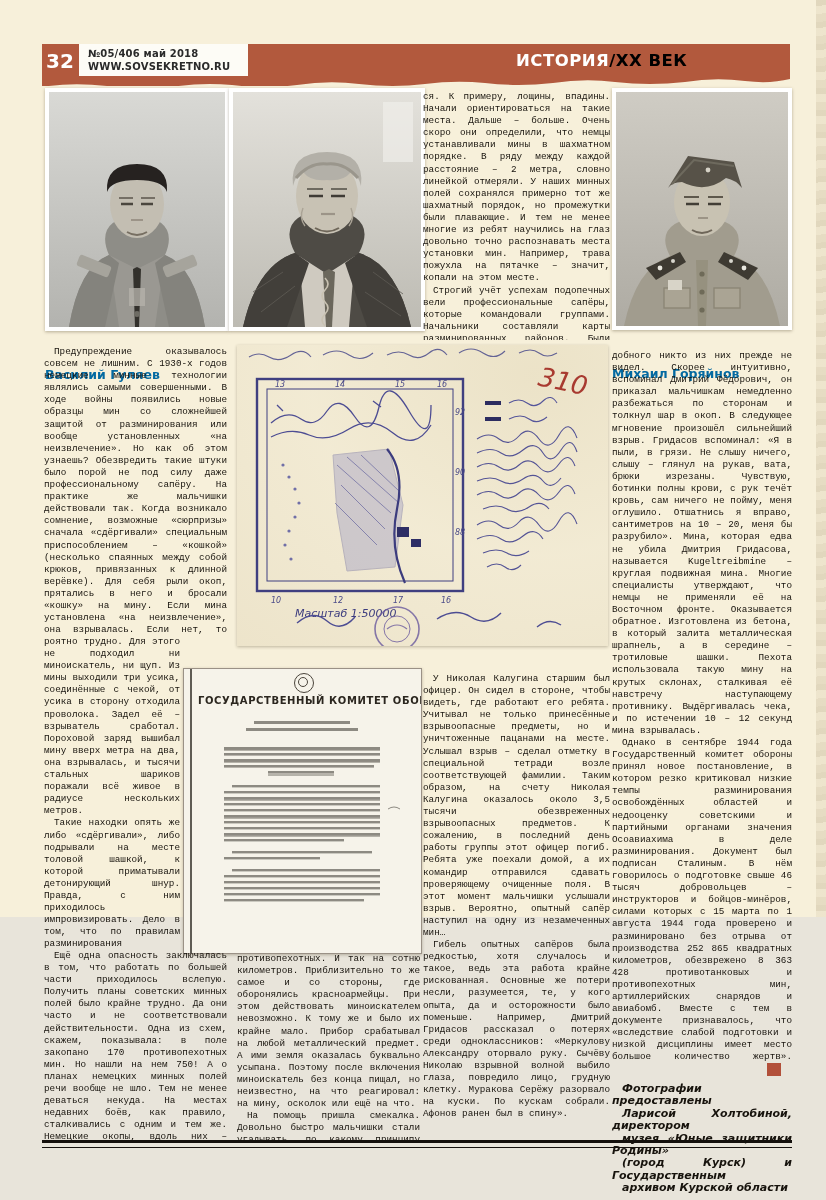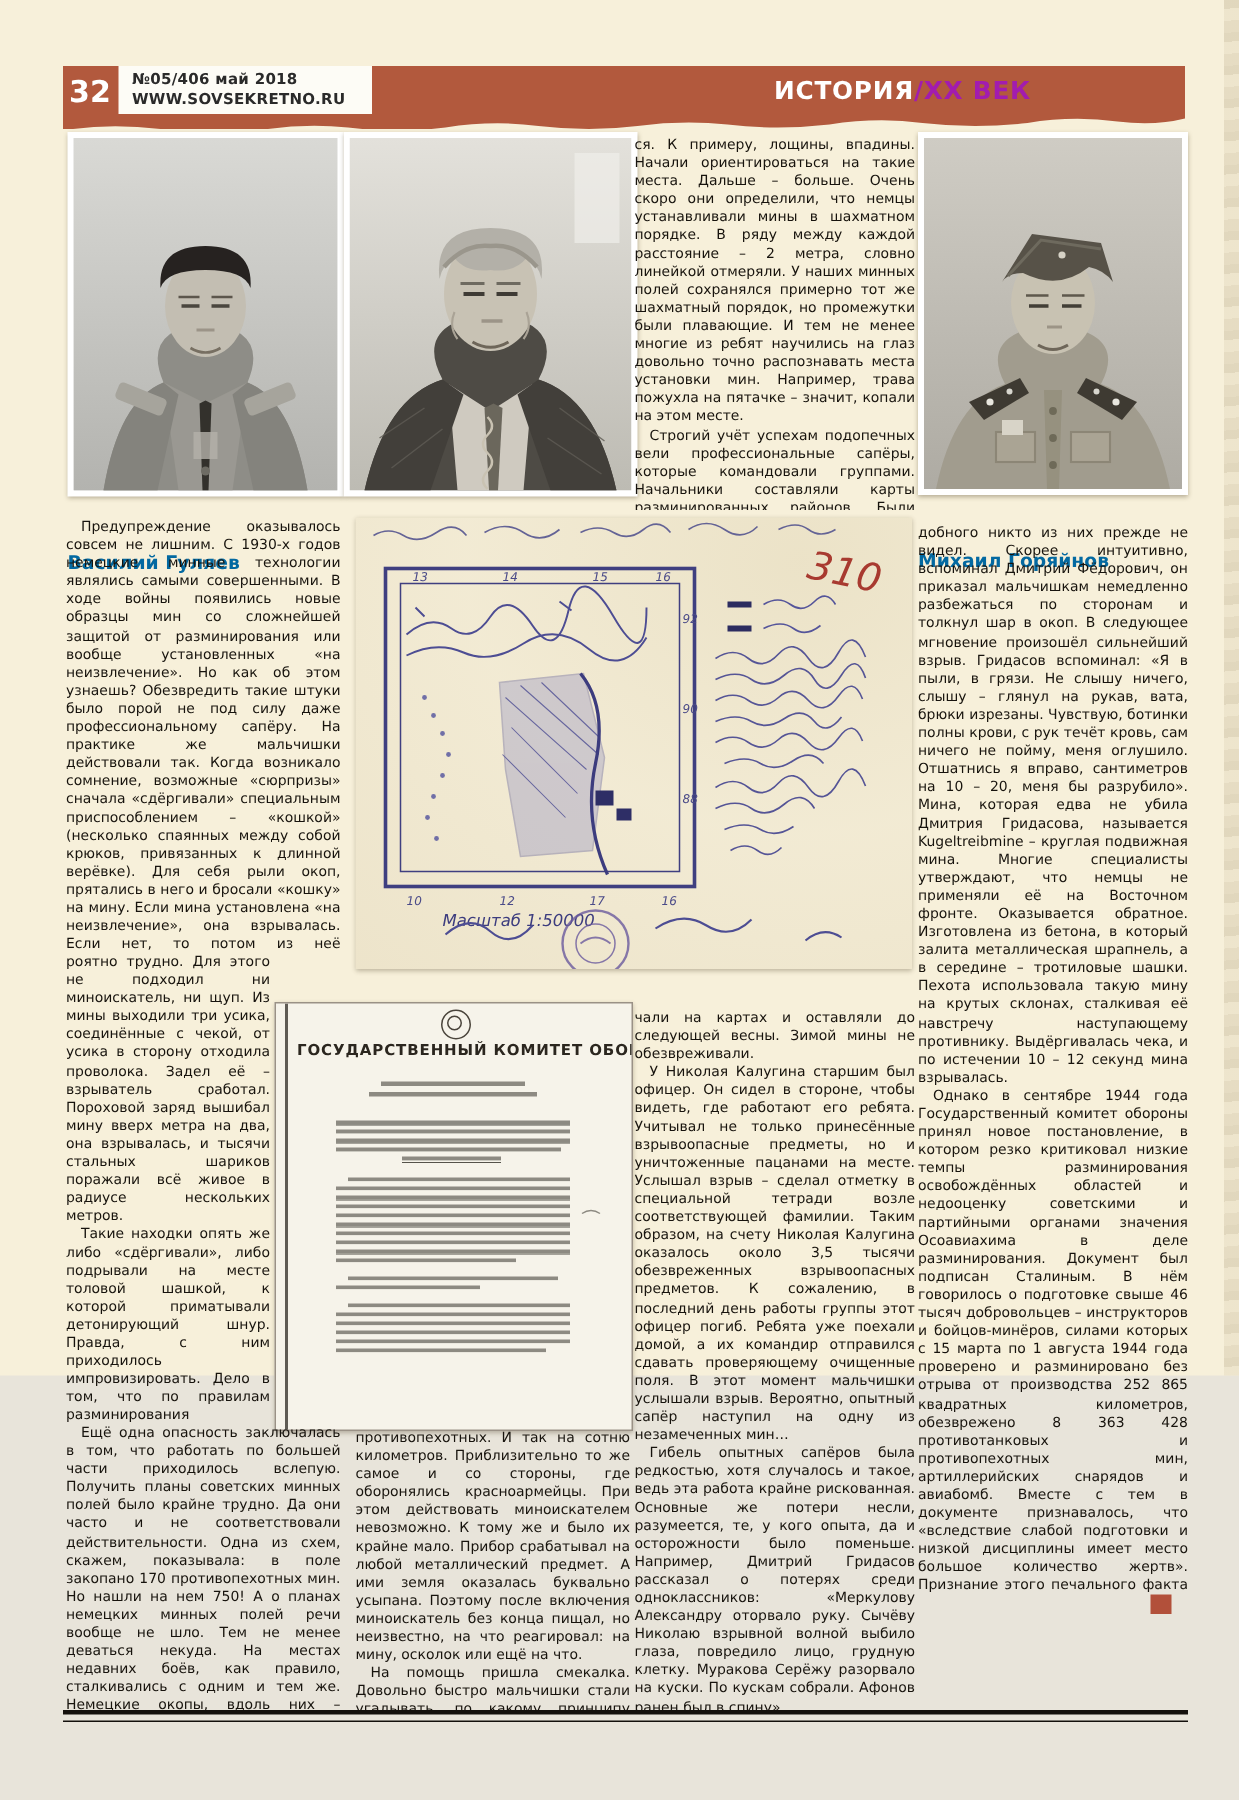--- a/index.html
+++ b/index.html
@@ -13,31 +13,31 @@
   .pagenum{background:var(--accent);color:#fff;font-weight:bold;font-size:20px;
     display:flex;align-items:center;justify-content:center;}
   .issuebox{background:#fdfcf6;color:#2a2a2a;font-weight:bold;font-size:10px;
     padding:3px 0 0 9px;line-height:13px;letter-spacing:.2px;}
   .band{background:var(--accent);}
   .masthead{display:flex;align-items:center;gap:5px;color:#fff;font-weight:900;
     font-size:20px;letter-spacing:.5px;text-shadow:1.5px 1.5px 0 #35150b;white-space:nowrap;}
   .logo-circle{width:28px;height:28px;border-radius:50%;background:#120d0a;border:2px solid #fff;
     display:flex;align-items:center;justify-content:center;flex:0 0 auto;}
   .section{font-size:16.5px;font-weight:bold;color:#fff;letter-spacing:.5px;white-space:nowrap;}
-  .section .suffix{color:#a21caf;font-weight:600;}
+  .section .suffix{color:#000000;font-weight:600;}
   .torn{display:block;}
 
   
   .photo{background:#fff;padding:4px;box-shadow:0 1px 3px rgba(60,45,20,.35);}
   .photo svg{display:block;}
   .caption{font-size:12.5px;font-weight:bold;color:#0369a1;margin-top:36px;}
   .figure{box-shadow:0 1px 3px rgba(60,45,20,.3);}
 
   
-  .tcol{overflow:hidden;}
+  .tcol{overflow:hidden;font-family:Liberation Mono, monospace;}
   .para{margin:0;font-size:9.3px;line-height:12.1px;color:#17130d;text-align:justify;text-indent:10px;}
   .cont{text-indent:0;}
   .lead-arrow::before{content:"▶";color:var(--accent);font-size:9px;position:absolute;left:-13px;top:1px;}
   .credits div{font-size:11px;line-height:12.4px;font-weight:bold;font-style:italic;color:#17130d;}
   .endmark{background:#b2503a;}
   .bottom-rule{border-top:3px solid #14100c;border-bottom:1px solid #14100c;height:4px;}
 
   
   .docpaper{background:#f6f3ea;border:1px solid #9a9186;position:relative;overflow:hidden;}
   .docpaper .spine{position:absolute;left:6px;top:0;width:2px;height:100%;background:#3a352e;opacity:.8;}
@@ -304,31 +304,39 @@
   </div>
 
   <div class="abs tcol" style="left:423px;top:91px;width:187px;height:249px;">
     <div>
         <p class="para cont">ся. К примеру, лощины, впадины. Начали ориентироваться на такие места. Дальше – больше. Очень скоро они определили, что немцы устанавливали мины в шахматном порядке. В ряду между каждой расстояние – 2 метра, словно линейкой отмеряли. У наших минных полей сохранялся примерно тот же шахматный порядок, но промежутки были плавающие. И тем не менее многие из ребят научились на глаз довольно точно распознавать места установки мин. Например, трава пожухла на пятачке – значит, копали на этом месте.</p>
         <p class="para">Строгий учёт успехам подопечных вели профессиональные сапёры, которые командовали группами. Начальники составляли карты разминированных районов. Были опасные участки, заросшие высокой травой, которая ложилась на землю, и пробраться к минам было невозможно. Такие участки огораживали проволокой, отме-</p>
       </div>
   </div>
   <div class="abs tcol" style="left:423px;top:673px;width:187px;height:468px;">
     <div>
-        <p class="para cont">чали на картах и оставляли до следующей весны. Зимой мины не обезвреживали.</p>
         <p class="para">У Николая Калугина старшим был офицер. Он сидел в стороне, чтобы видеть, где работают его ребята. Учитывал не только принесённые взрывоопасные предметы, но и уничтоженные пацанами на месте. Услышал взрыв – сделал отметку в специальной тетради возле соответствующей фамилии. Таким образом, на счету Николая Калугина оказалось около 3,5 тысячи обезвреженных взрывоопасных предметов. К сожалению, в последний день работы группы этот офицер погиб. Ребята уже поехали домой, а их командир отправился сдавать проверяющему очищенные поля. В этот момент мальчишки услышали взрыв. Вероятно, опытный сапёр наступил на одну из незамеченных мин…</p>
         <p class="para">Гибель опытных сапёров была редкостью, хотя случалось и такое, ведь эта работа крайне рискованная. Основные же потери несли, разумеется, те, у кого опыта, да и осторожности было поменьше. Например, Дмитрий Гридасов рассказал о потерях среди одноклассников: «Меркулову Александру оторвало руку. Сычёву Николаю взрывной волной выбило глаза, повредило лицо, грудную клетку. Муракова Серёжу разорвало на куски. По кускам собрали. Афонов ранен был в спину».</p>
       </div>
   </div>
 
   <div class="abs tcol" style="left:612px;top:350px;width:180px;height:712px;">
     <div>
         <p class="para cont">добного никто из них прежде не видел. Скорее интуитивно, вспоминал Дмитрий Фёдорович, он приказал мальчишкам немедленно разбежаться по сторонам и толкнул шар в окоп. В следующее мгновение произошёл сильнейший взрыв. Гридасов вспоминал: «Я в пыли, в грязи. Не слышу ничего, слышу – глянул на рукав, вата, брюки изрезаны. Чувствую, ботинки полны крови, с рук течёт кровь, сам ничего не пойму, меня оглушило. Отшатнись я вправо, сантиметров на 10 – 20, меня бы разрубило». Мина, которая едва не убила Дмитрия Гридасова, называется Kugeltreibmine – круглая подвижная мина. Многие специалисты утверждают, что немцы не применяли её на Восточном фронте. Оказывается обратное. Изготовлена из бетона, в который залита металлическая шрапнель, а в середине – тротиловые шашки. Пехота использовала такую мину на крутых склонах, сталкивая её навстречу наступающему противнику. Выдёргивалась чека, и по истечении 10 – 12 секунд мина взрывалась.</p>
         <p class="para">Однако в сентябре 1944 года Государственный комитет обороны принял новое постановление, в котором резко критиковал низкие темпы разминирования освобождённых областей и недооценку советскими и партийными органами значения Осоавиахима в деле разминирования. Документ был подписан Сталиным. В нём говорилось о подготовке свыше 46 тысяч добровольцев – инструкторов и бойцов-минёров, силами которых с 15 марта по 1 августа 1944 года проверено и разминировано без отрыва от производства 252 865 квадратных километров, обезврежено 8 363 428 противотанковых и противопехотных мин, артиллерийских снарядов и авиабомб. Вместе с тем в документе признавалось, что «вследствие слабой подготовки и низкой дисциплины имеет место большое количество жертв». Признание этого печального факта тем не менее не помешало назначить жёсткие сроки завершения работ по разминированию территорий. Так, в Курской и ещё 28 областях, краях и автономных республиках всю работу требовалось закончить к началу весенней посевной кампании 1945 года. Вероятнее всего, объём работ по разминированию в тот период мало кто представлял. Немного позже историки определили, что в Курской битве на каждый метр фронта приходилось три-пять мин! А сколько неразорвавшихся бомб и снарядов притаилось тогда в земле, посчитать невозможно!</p>
       </div>
   </div>
 
   <div class="abs endmark" style="left:767px;top:1063px;width:14px;height:13px;"></div>
 
+  <div class="abs credits" style="left:612px;top:1083px;width:180px;">
+    <div>
+        <div class="para">Фотографии предоставлены</div>
+        <div class="para">Ларисой Холтобиной, директором</div>
+        <div class="para">музея «Юные защитники Родины»</div>
+        <div class="para">(город Курск) и Государственным</div>
+        <div class="para">архивом Курской области</div>
+      </div>
+  </div>
 
   <div class="abs bottom-rule" style="left:42px;top:1140px;width:750px;"></div>
 
 </div>
 
 </body></html>

